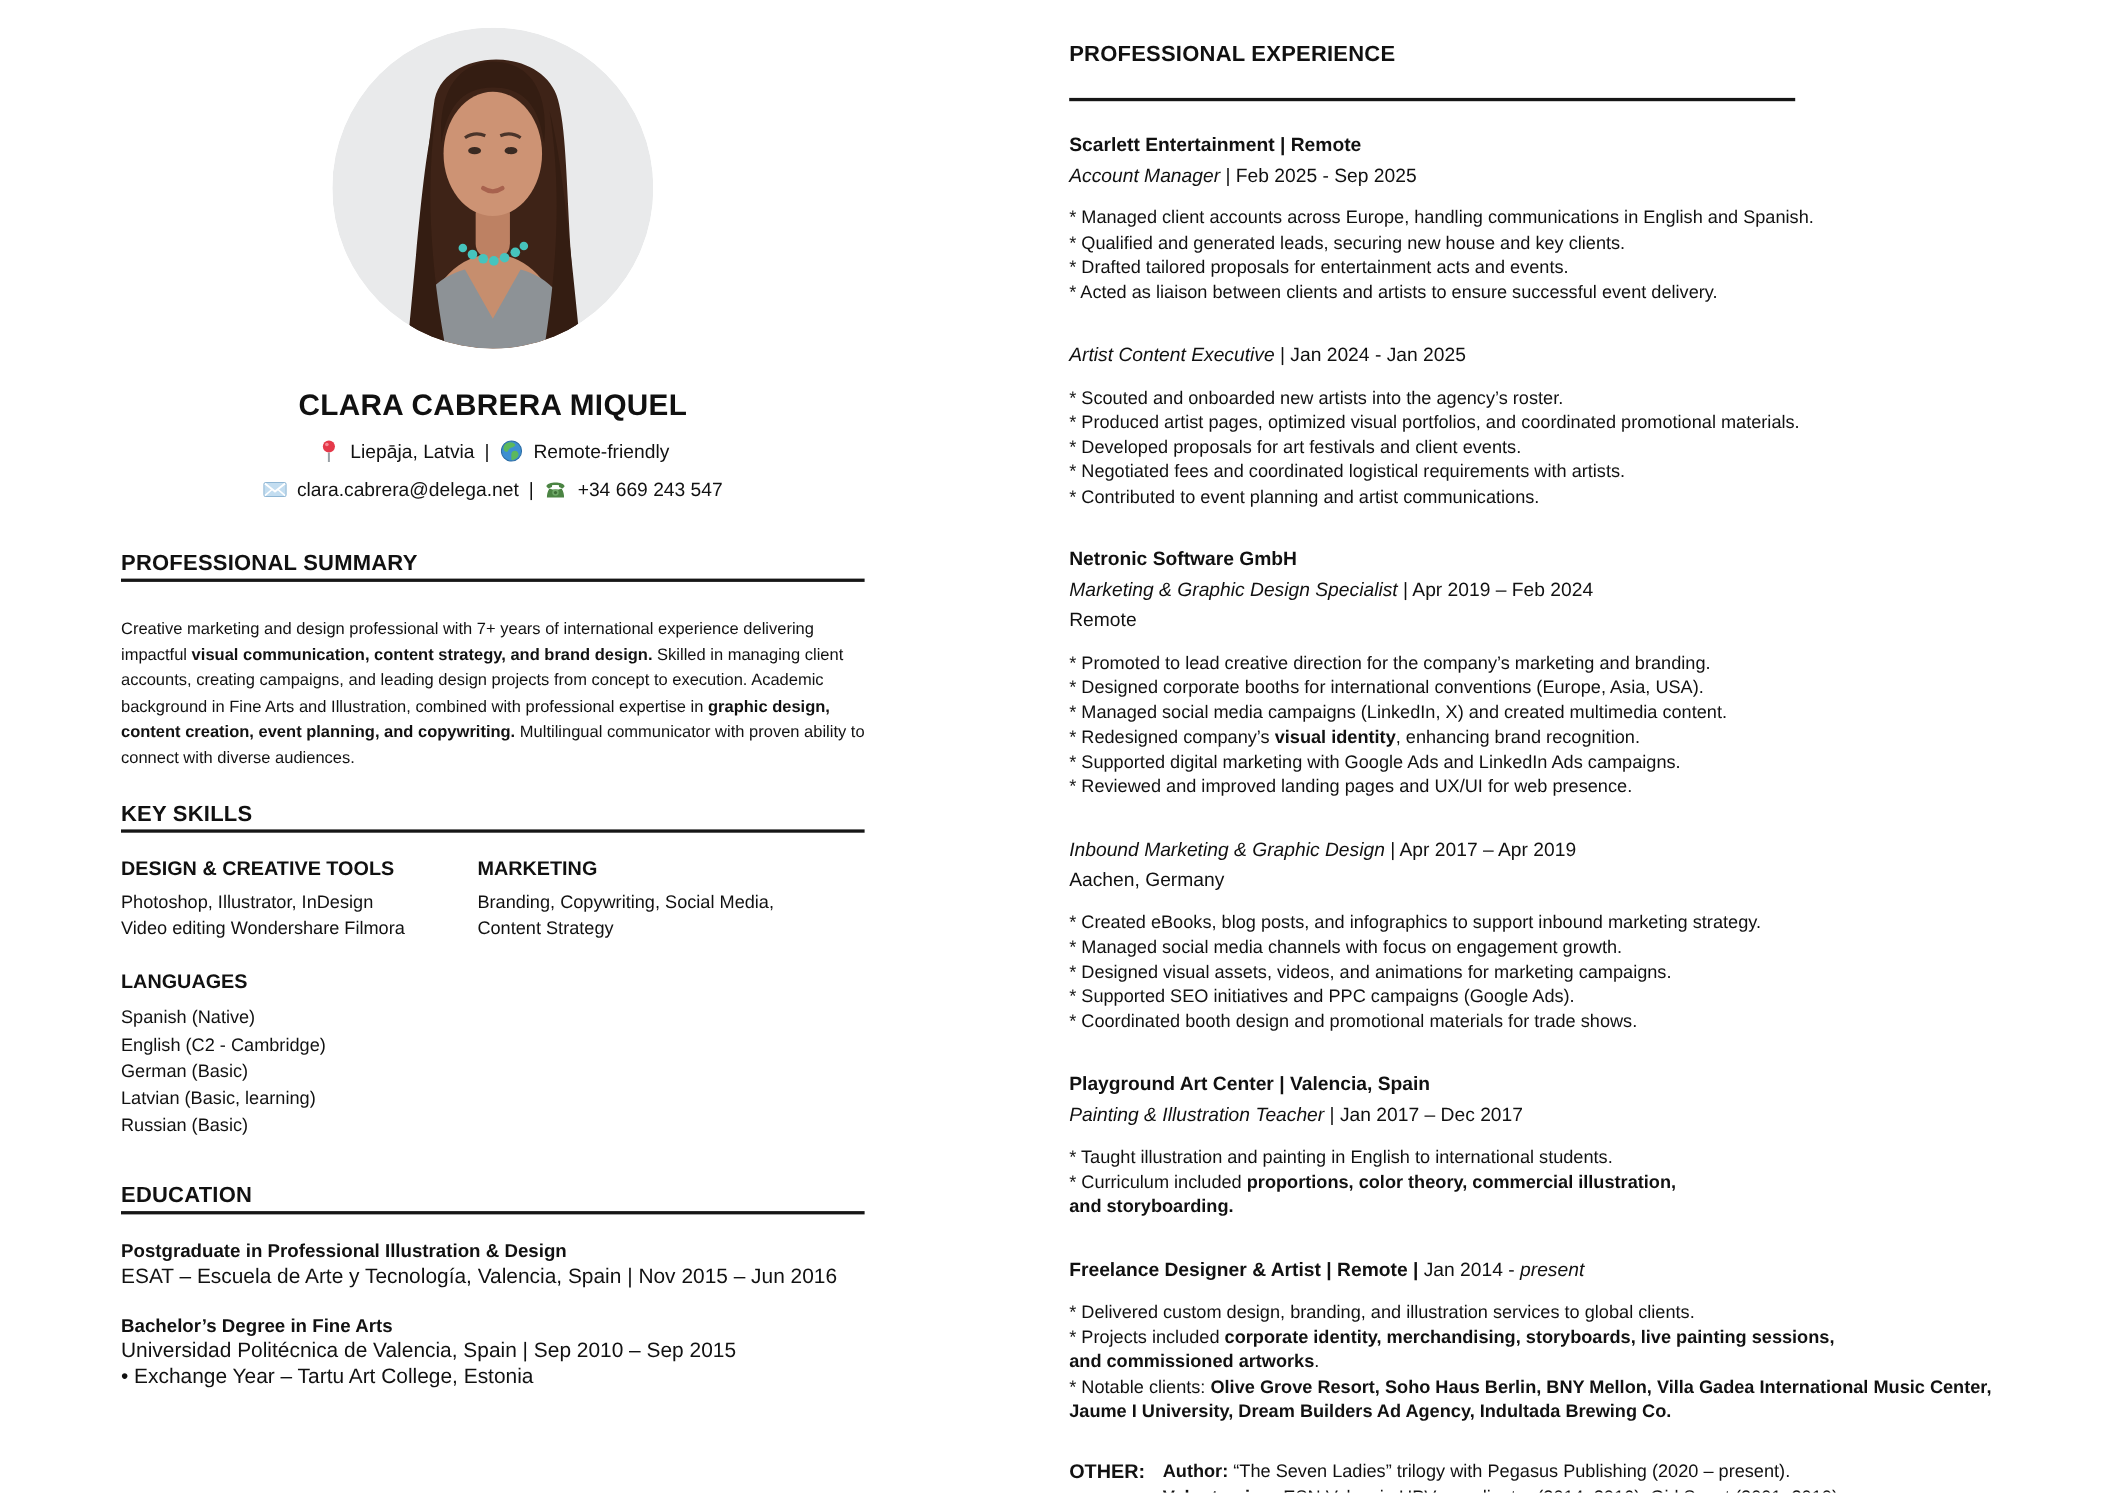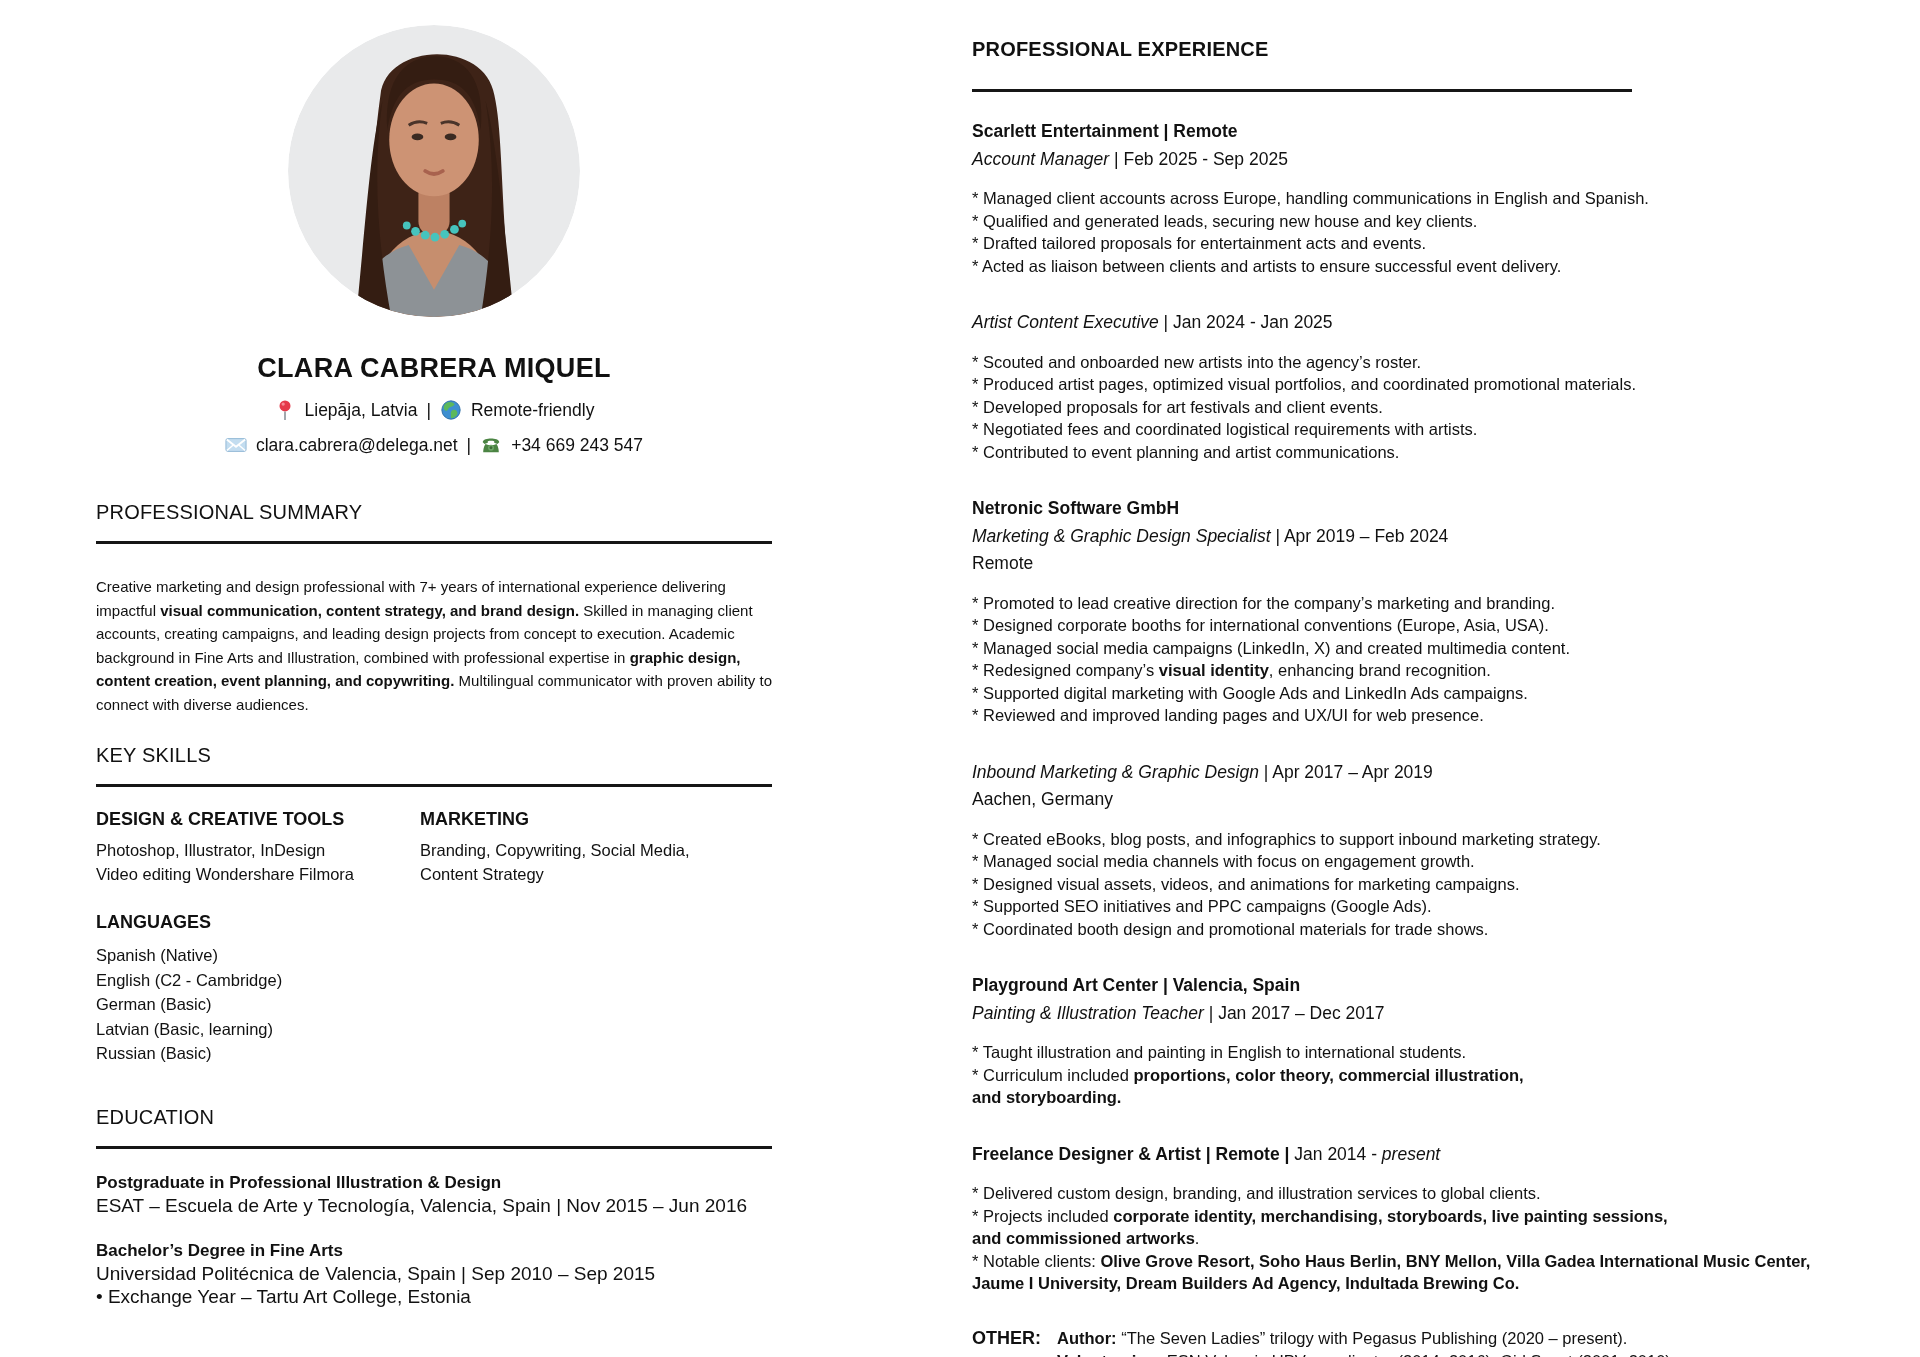--- a/index.html
+++ b/index.html
@@ -1,32 +1,32 @@
 <!DOCTYPE html>
 <html><head>
 <meta charset="utf-8">
 <style>
   html,body { margin:0; padding:0; background:#ffffff; }
   body { width:1920px; height:1357px; font-family:"Liberation Sans", sans-serif; color:#111111; }
   .page { position:relative; width:1920px; height:1357px; overflow:hidden; background:#ffffff; }
 
-  .left-col  { position:absolute; left:96px; top:25px;  width:676px; }
+  .left-col  { position:absolute; left:110px; top:25px;  width:676px; }
   .right-col { position:absolute; left:972px; top:38px;  width:845px; }
 
   .photo-wrap { width:292px; height:292px; margin:0 auto; border-radius:50%; overflow:hidden; }
   .photo-wrap svg { display:block; }
 
   .name { margin-top:36px; text-align:center; font-size:27px; font-weight:bold; letter-spacing:0.3px; }
 
   .contact-line { margin-top:14px; display:flex; justify-content:center; align-items:center; gap:9px; font-size:17.5px; line-height:24px; }
   .contact-line.second { margin-top:11px; }
   .cicon { display:inline-flex; width:22px; height:22px; }
   .cicon svg { width:22px; height:22px; }
 
-  .section-title { font-size:20px; font-weight:normal; letter-spacing:0.2px; padding-bottom:17px; border-bottom:3px solid #161616; }
+  .section-title { font-size:20px; font-weight:bold; letter-spacing:0.2px; padding-bottom:2px; border-bottom:3px solid #161616; }
   .summary-section   { margin-top:44px; }
   .summary-paragraph { margin-top:31px; font-size:15px; line-height:23.5px; }
 
   .skills-section { margin-top:28px; }
   .skills-groups  { margin-top:22px; display:flex; }
   .skills-group-1 { width:324px; }
   .skills-group-2 { flex:1; }
   .group-heading  { font-size:18px; font-weight:bold; }
   .group-lines    { margin-top:8px; font-size:16.5px; line-height:24px; }
 

